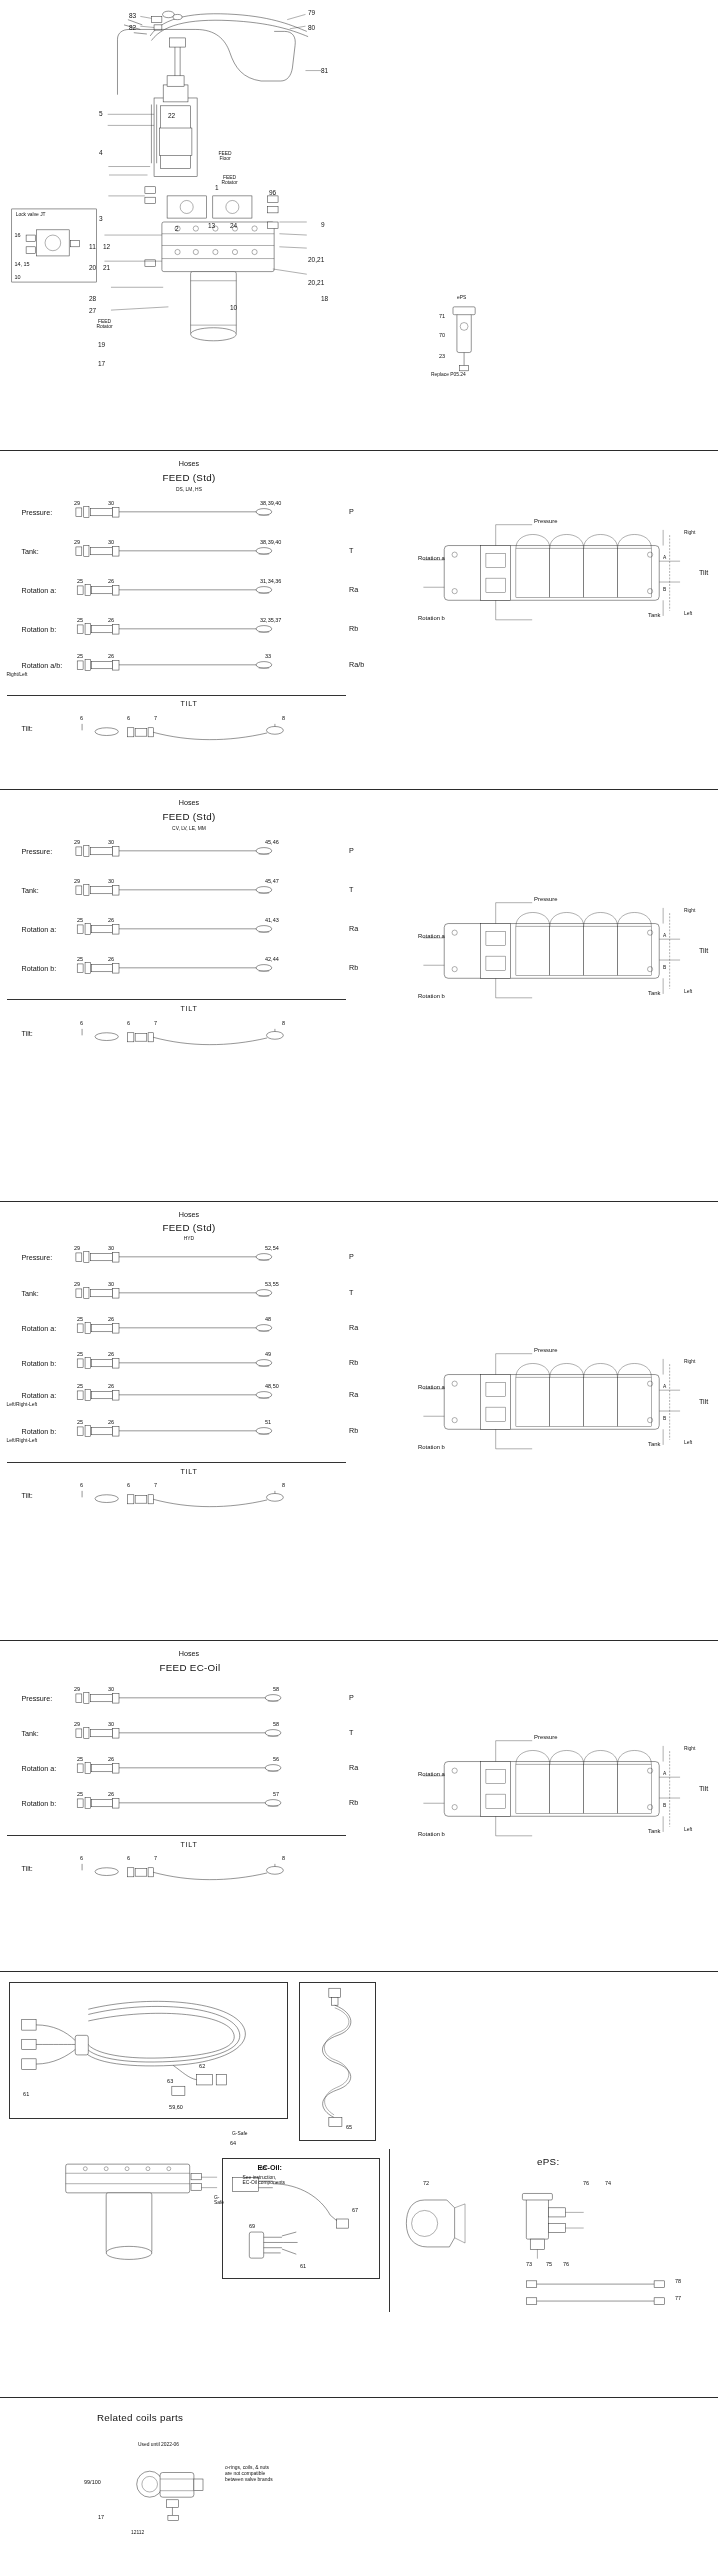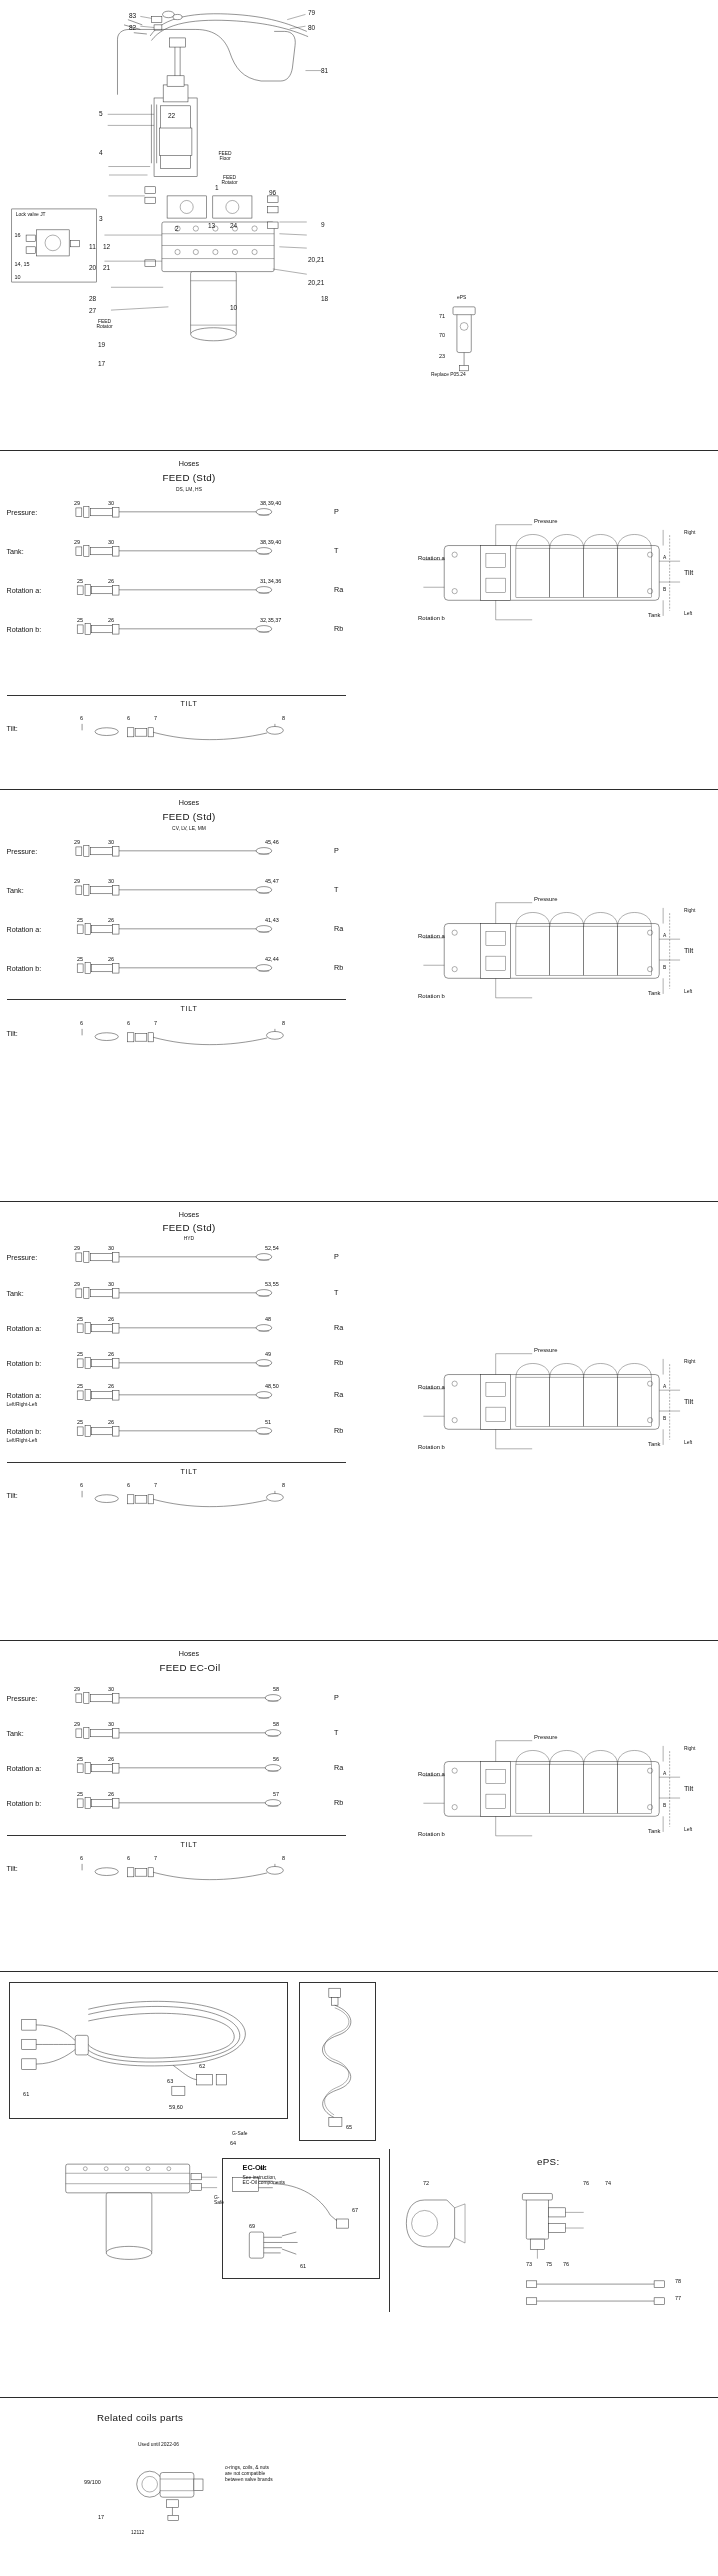--- a/index.html
+++ b/index.html
@@ -13,21 +13,21 @@
   .page { position:relative; width:718px; height:2576px; overflow:hidden; }
 
   
   .abs { position:absolute; }
 
   
   .divider { position:absolute; left:0; width:718px; height:0.7px; background:#2b2b2b; }
 
   .ttl { font-size:9.8px; letter-spacing:0.3px; }
   .ttl-sm { font-size:7.2px; }
-  .lbl { font-size:7.2px; }
+  .lbl { font-size:7.2px;margin-left:15px; }
   .lbl-sm { font-size:5.9px; }
   .num { font-size:6.5px; }
   .num-sm { font-size:5.5px; }
   .mini { font-size:4.9px; }
   .thinline { position:absolute; background:#333; }
 
   
   .panel { position:absolute; border:0.7px solid #333; background:#fff; }
 
   .center { text-align:center; }
@@ -259,20 +259,37 @@
         <rect class="stf" x="8" y="6" width="9" height="13"></rect>
         <rect class="stf" x="20" y="4" width="8" height="17"></rect>
         <rect class="stf" x="30" y="7" width="32" height="11"></rect>
         <rect class="stf" x="62" y="5" width="10" height="15"></rect>
         <path class="st" d="M72 12 L288 12"></path>
         <ellipse class="stf" cx="294" cy="12" rx="12" ry="5"></ellipse>
         <path class="st2" d="M286 17 L302 17"></path>
       </svg>
     </div>
 
+    <div class="abs" style="left:0;top:206px;width:366px;height:26px;">
+      <div class="abs lbl" style="left:6.5px;top:5.2px;">Rotation a/b:</div>
+      <div class="abs mini" style="left:6.5px;top:15.7px;">Right/Left</div>
+      <div class="abs num-sm" style="left:77px;top:-2.6px;">25</div>
+      <div class="abs num-sm" style="left:108px;top:-2.6px;">26</div>
+      <div class="abs num-sm" style="left:265px;top:-2.6px;">33</div>
+      <div class="abs lbl" style="left:334px;top:3.9px;">Ra/b</div>
+      <svg class="abs" style="left:72px;top:1.3px;" width="235" height="18.3" viewBox="0 0 360 28">
+        <rect class="stf" x="8" y="6" width="9" height="13"></rect>
+        <rect class="stf" x="20" y="4" width="8" height="17"></rect>
+        <rect class="stf" x="30" y="7" width="32" height="11"></rect>
+        <rect class="stf" x="62" y="5" width="10" height="15"></rect>
+        <path class="st" d="M72 12 L288 12"></path>
+        <ellipse class="stf" cx="294" cy="12" rx="12" ry="5"></ellipse>
+        <path class="st2" d="M286 17 L302 17"></path>
+      </svg>
+    </div>
 
     <div class="uline" style="left:6.5px;top:245px;width:339px;"></div>
     <div class="abs ttl-sm center" style="left:137px;top:249px;width:104px;letter-spacing:0.7px;">TILT</div>
     <div class="abs" style="left:0;top:265px;width:366px;height:26px;">
       <div class="abs lbl" style="left:6.5px;top:9.1px;">Tilt:</div>
       <div class="abs num-sm" style="left:80px;top:0px;">6</div>
       <div class="abs num-sm" style="left:127px;top:0px;">6</div>
       <div class="abs num-sm" style="left:154px;top:0px;">7</div>
       <div class="abs num-sm" style="left:282px;top:0px;">8</div>
       <svg class="abs" style="left:72px;top:5.2px;" width="235" height="22" viewBox="0 0 360 34">

